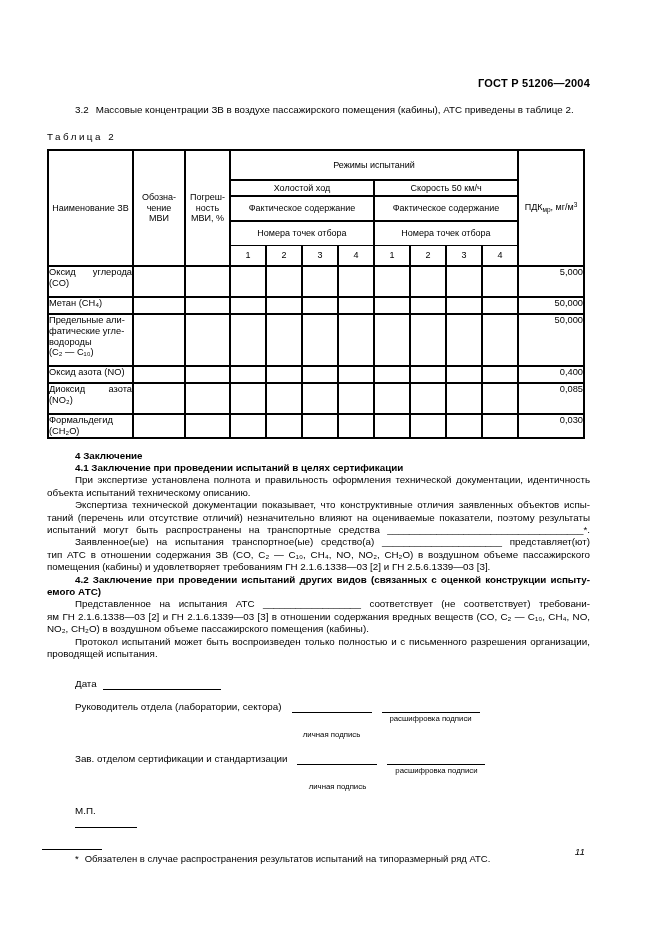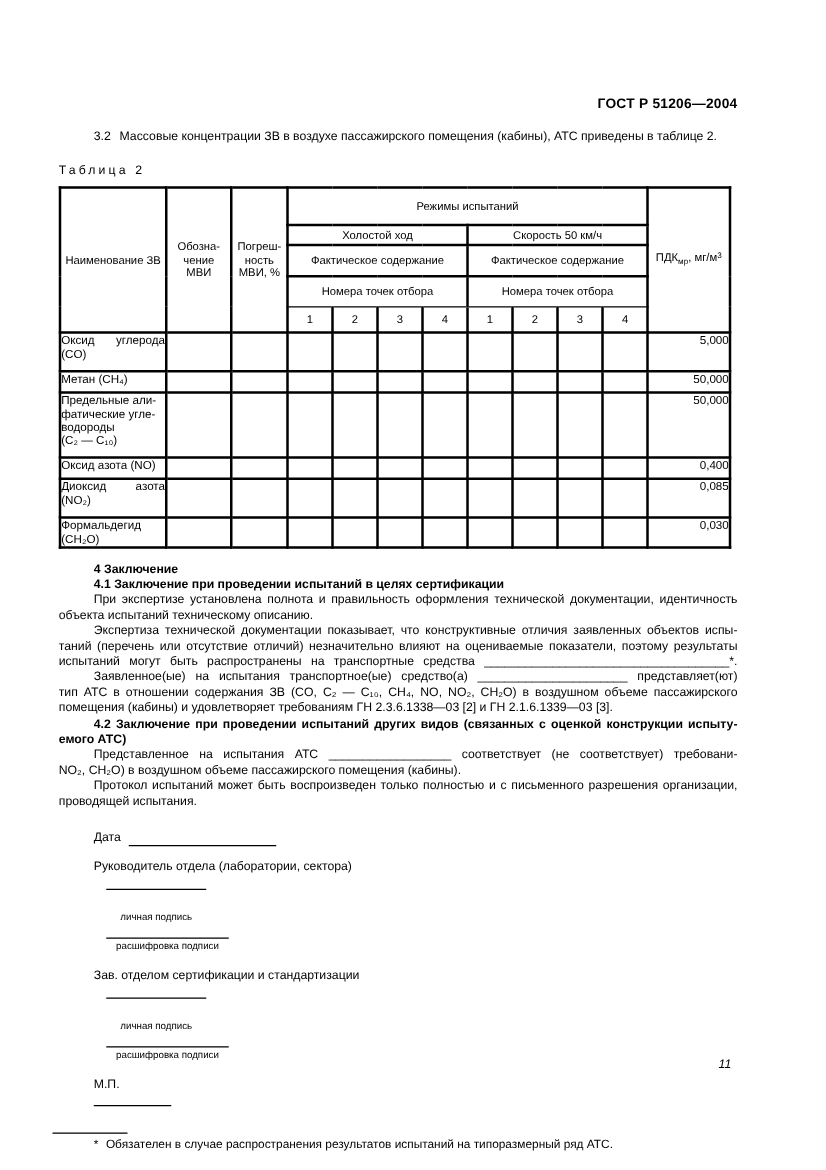--- a/index.html
+++ b/index.html
@@ -33,21 +33,21 @@
   .sp{font-size:6.5px; vertical-align:3px;}
   
   .conclusion{margin-top:11px; font-size:9.8px; line-height:12.4px; width:543px;}
   .ln{min-height:12.4px;}
   .ind{padding-left:28px;}
   .b{font-weight:bold;}
   .jst{text-align:justify; text-align-last:justify;}
   
   .sig-date{margin-top:17px; font-size:9.8px; display:flex; align-items:flex-start; line-height:12px;}
   .sig-date .dline{width:118px; border-bottom:1px solid #000; height:11px; margin-left:6px;}
-  .sig-row{display:flex; align-items:flex-start; margin-top:11px; font-size:9.8px; line-height:12px;flex-direction:column;}
+  .sig-row{display:flex; align-items:flex-start; margin-top:11px; font-size:9.8px; line-height:12px;}
   .sig-row.second{margin-top:13px;}
   .sig-field{display:inline-flex; flex-direction:column; align-items:center; margin-left:10px;}
   .sig-field .uline{width:100%; height:11px; border-bottom:1px solid #000;}
   .sig-field.f1{width:80px;gap:16px;}
   .sig-field.f2{width:98px;}
   .sig-field .cap{font-size:7.8px; line-height:11px; white-space:nowrap; color:#000;}
   .stamp{margin-top:13px; padding-left:28px; font-size:9.8px; line-height:12px;}
   .stamp-line{margin-left:28px; margin-top:9px; width:62px; border-bottom:1px solid #000; height:1px;}
   
   .fn-rule{margin-top:21px; margin-left:-5px; width:60px; border-top:1px solid #000;}
@@ -230,24 +230,25 @@
   <div class="conclusion">
     <div class="ln ind b">4 Заключение</div>
     <div class="ln ind b">4.1 Заключение при проведении испытаний в целях сертификации</div>
     <div class="ln ind jst">При экспертизе установлена полнота и правильность оформления технической документации, идентичность</div>
     <div class="ln">объекта испытаний техническому описанию.</div>
     <div class="ln ind jst">Экспертиза технической документации показывает, что конструктивные отличия заявленных объектов испы-</div>
     <div class="ln jst">таний (перечень или отсутствие отличий) незначительно влияют на оцениваемые показатели, поэтому результаты</div>
     <div class="ln jst">испытаний могут быть распространены на транспортные средства ____________________________________*.</div>
     <div class="ln ind jst">Заявленное(ые) на испытания транспортное(ые) средство(а) ______________________ представляет(ют)</div>
     <div class="ln jst">тип АТС в отношении содержания ЗВ (CO, C₂ — C₁₀, CH₄, NO, NO₂, CH₂O) в воздушном объеме пассажирского</div>
-    <div class="ln">помещения (кабины) и удовлетворяет требованиям ГН 2.3.6.1338—03 [2] и ГН 2.1.6.1339—03 [3].</div>
+    <div class="ln">помещения (кабины) и удовлетворяет требованиям ГН 2.1.6.1338—03 [2] и ГН 2.5.6.1339—03 [3].</div>
     <div class="ln ind b jst">4.2 Заключение при проведении испытаний других видов (связанных с оценкой конструкции испыту-</div>
     <div class="ln b">емого АТС)</div>
     <div class="ln ind jst">Представленное на испытания АТС __________________ соответствует (не соответствует) требовани-</div>
+    <div class="ln jst">ям ГН 2.1.6.1338—03 [2] и ГН 2.1.6.1339—03 [3] в отношении содержания вредных веществ (CO, C₂ — C₁₀, CH₄, NO,</div>
     <div class="ln">NO₂, CH₂O) в воздушном объеме пассажирского помещения (кабины).</div>
     <div class="ln ind jst">Протокол испытаний может быть воспроизведен только полностью и с письменного разрешения организации,</div>
     <div class="ln">проводящей испытания.</div>
   </div>
 
   <div class="sig-date ind">
     <span>Дата</span>
     <span class="dline"></span>
   </div>
 

